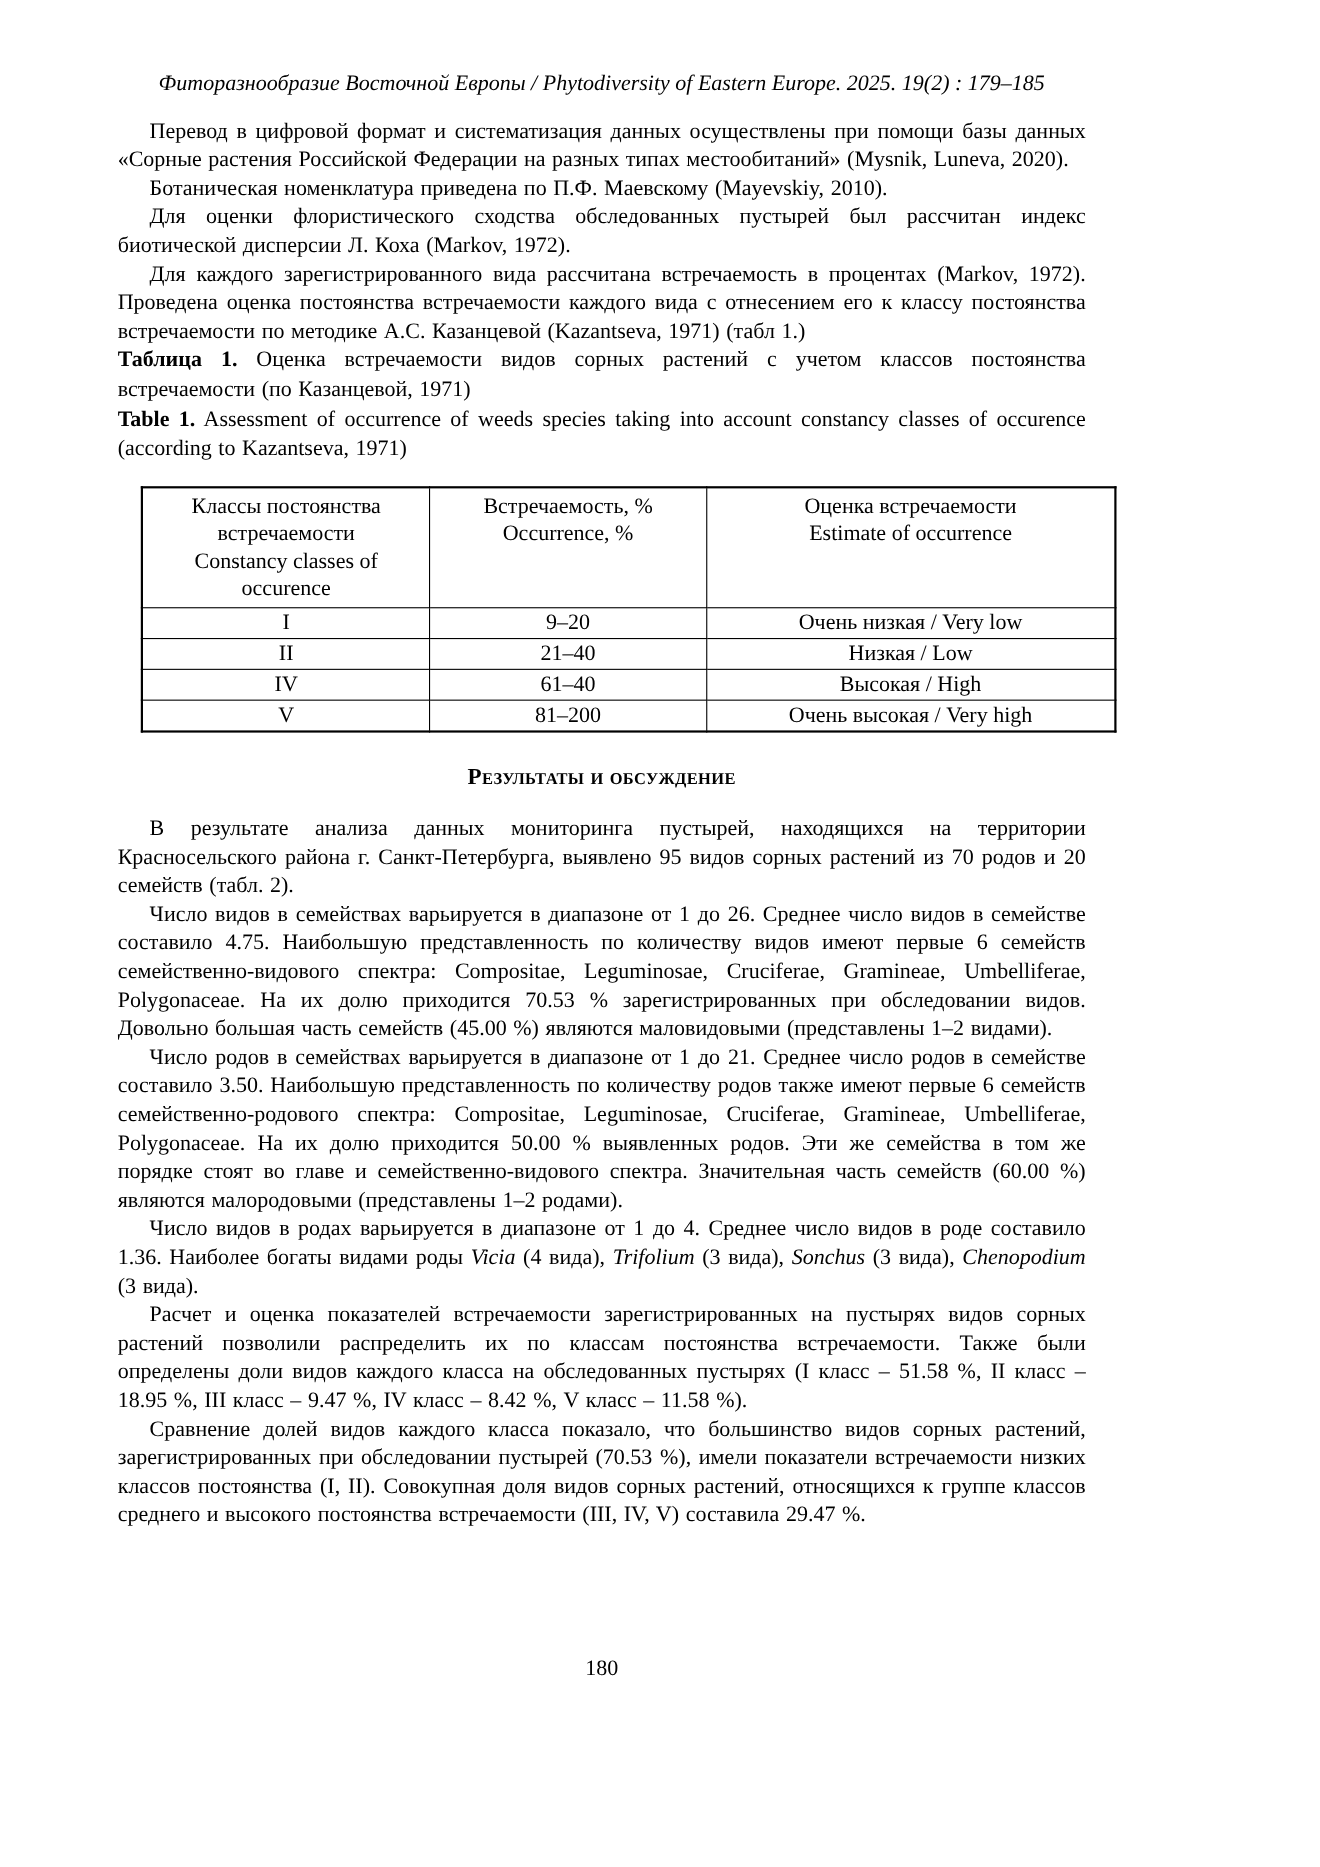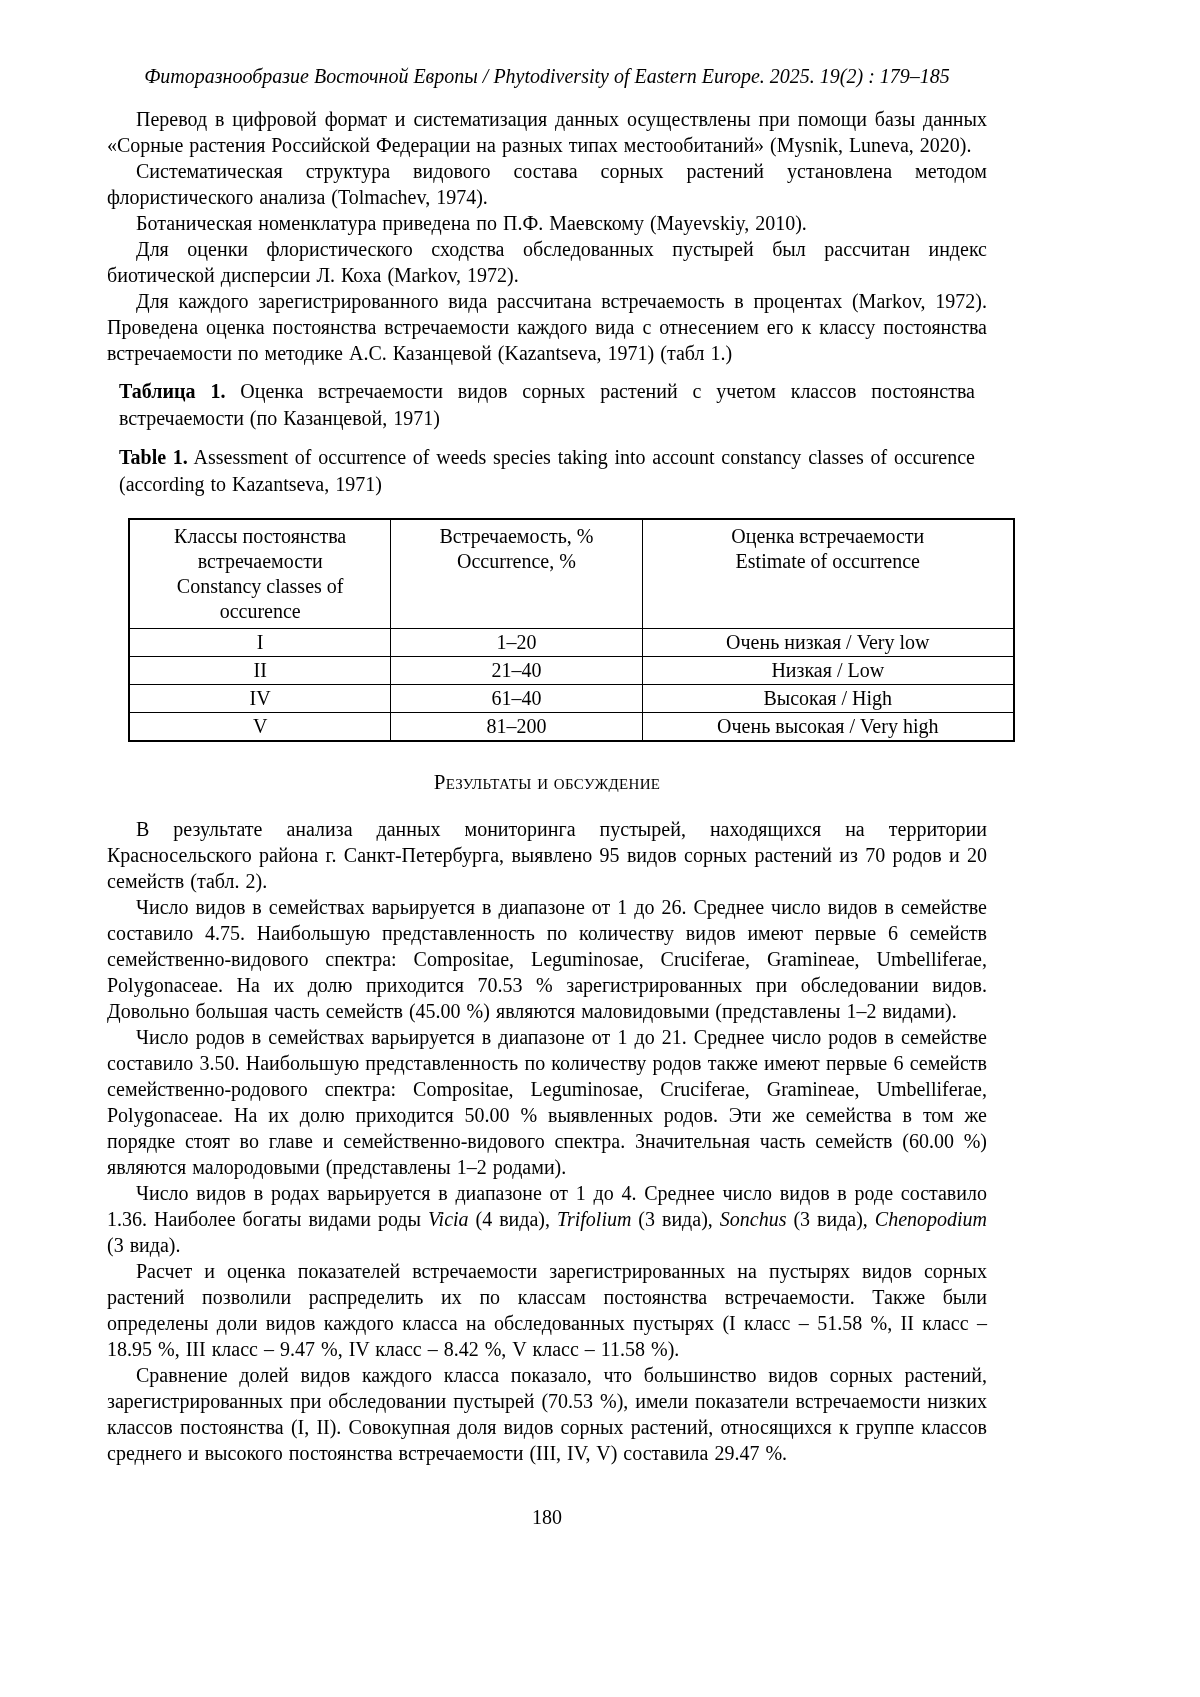--- a/index.html
+++ b/index.html
@@ -30,21 +30,21 @@
     margin: 0 0 18px 0;
   }
   p.body-par {
     margin: 0;
     text-align: justify;
     text-indent: 29px;
     line-height: 26px;
     word-spacing: 1px;
   }
   p.caption {
-    margin: 12px;
+    margin: 0;
     text-align: justify;
     text-indent: 0;
     line-height: 27px;
     word-spacing: 1px;
   }
   .caption-ru { margin-top: 30px; }
   .caption-en { margin-top: 28px; }
   .caption b { font-weight: bold; }
 
   table.data-table {
@@ -74,21 +74,21 @@
     line-height: 25px;
     vertical-align: middle;
   }
   .col-class  { width: 29.4%; }
   .col-occ    { width: 28.2%; }
   .col-est    { width: 42.4%; }
 
   h2.results-heading {
     margin: 27px 0 21px 0;
     text-align: center;
-    font-weight: normal;
+    font-weight: bold;
     font-size: 21px;
     line-height: 26px;
     font-variant: small-caps;
     letter-spacing: 0.3px;
   }
   .page-number {
     position: absolute;
     left: 0;
     right: 0;
     top: 1506px;
@@ -98,42 +98,41 @@
 </style>
 </head>
 <body>
 
 <div class="page">
 
   <div class="journal-header">Фиторазнообразие Восточной Европы / Phytodiversity of Eastern Europe. 2025. 19(2) : 179–185</div>
 
   <div>
     <p class="body-par"><span>Перевод в цифровой формат и систематизация данных осуществлены при помощи базы данных «Сорные растения Российской Федерации на разных типах местообитаний» (Mysnik, Luneva, 2020).</span></p>
-    <p class="body-par"><span>Систематическая структура видового состава сорных растений установлена методом флористического анализа (Tolmachev, 1974).</span></p>
     <p class="body-par"><span>Ботаническая номенклатура приведена по П.Ф. Маевскому (Mayevskiy, 2010).</span></p>
     <p class="body-par"><span>Для оценки флористического сходства обследованных пустырей был рассчитан индекс биотической дисперсии Л. Коха (Markov, 1972).</span></p>
     <p class="body-par"><span>Для каждого зарегистрированного вида рассчитана встречаемость в процентах (Markov, 1972). Проведена оценка постоянства встречаемости каждого вида с отнесением его к классу постоянства встречаемости по методике А.С. Казанцевой (Kazantseva, 1971) (табл 1.)</span></p>
   </div>
 
   <p class="caption caption-ru"><b>Таблица 1.</b> <span>Оценка встречаемости видов сорных растений с учетом классов постоянства встречаемости (по Казанцевой, 1971)</span></p>
 
   <p class="caption caption-en"><b>Table 1.</b> <span>Assessment of occurrence of weeds species taking into account constancy classes of occurence (according to Kazantseva, 1971)</span></p>
 
   <table class="data-table">
     <thead>
       <tr>
         <th class="col-class">Классы постоянства<br>встречаемости<br>Constancy classes of<br>occurence</th>
         <th class="col-occ">Встречаемость, %<br>Occurrence, %</th>
         <th class="col-est">Оценка встречаемости<br>Estimate of occurrence</th>
       </tr>
     </thead>
     <tbody>
         <tr>
           <td>I</td>
-          <td>1–20</td>
+          <td>9–20</td>
           <td>Очень низкая / Very low</td>
         </tr>
         <tr>
           <td>II</td>
           <td>21–40</td>
           <td>Низкая / Low</td>
         </tr>
         <tr>
           <td>IV</td>
           <td>61–40</td>

